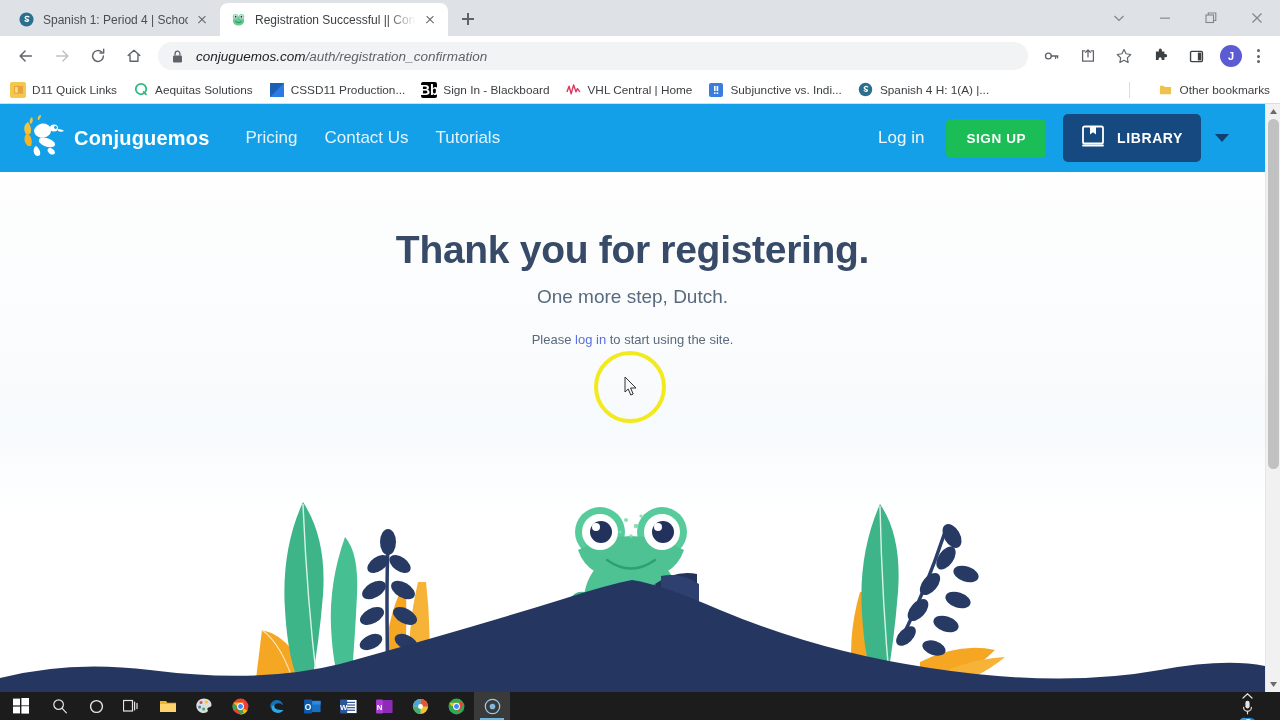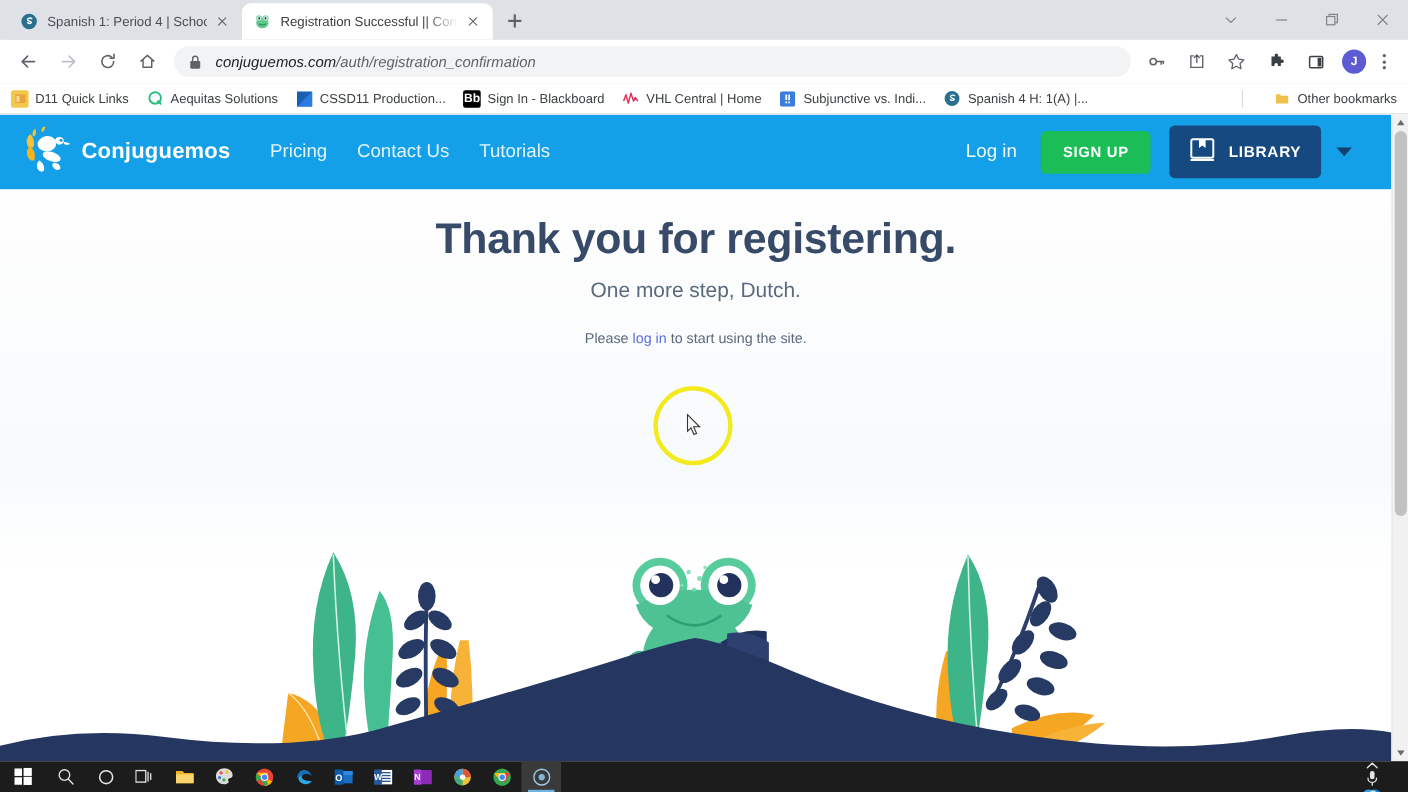--- a/index.html
+++ b/index.html
@@ -64,21 +64,21 @@
   .logo-mark { width:56px; height:52px; }
   .logo-text { font-size:20px; font-weight:bold; color:#fff; letter-spacing:.2px; margin-left:2px; }
   .nav { display:flex; align-items:center; gap:27px; }
   .nav a { font-size:17px; color:rgba(255,255,255,.88); text-decoration:none; }
   .hdr-right { position:absolute; right:36px; display:flex; align-items:center; gap:0; }
   .loginlink { font-size:17px; color:rgba(255,255,255,.92); text-decoration:none; margin-right:22px; }
   .btn-signup { background:#1bbd56; color:#fff; font-size:13.5px; font-weight:bold; letter-spacing:.6px; padding:12px 20px; border-radius:5px; }
   .btn-library { background:#15497f; color:#fff; font-size:14px; font-weight:bold; letter-spacing:.6px; padding:11px 18px; border-radius:5px; display:flex; align-items:center; gap:12px; margin-left:17px; }
   .caret { margin-left:14px; width:0; height:0; border-left:7px solid transparent; border-right:7px solid transparent; border-top:8px solid #0f4070; }
 
-  .content { text-align:center; padding-top:24px; position:relative; z-index:3; }
+  .content { text-align:center; padding-top:56px; position:relative; z-index:3; }
   h1.thanks { font-size:39px; font-weight:bold; color:#374a68; letter-spacing:-.3px; }
   .sub1 { font-size:19px; color:#5a6a7e; margin-top:14px; }
   .sub2 { font-size:13px; color:#5a6a7e; margin-top:24px; }
   .sub2 a { color:#5b6fe0; text-decoration:none; }
 
   .art { position:absolute; left:0; bottom:0; width:1265px; height:200px; z-index:2; }
 
   .cursor-ring { position:absolute; left:594px; top:247px; width:72px; height:72px; border:4px solid #f2ea1d; border-radius:50%; z-index:6; }
   .cursor { position:absolute; left:624px; top:272px; z-index:7; }
 
@@ -249,21 +249,21 @@
     <div class="bm">
       <span class="bm-ico">
         <svg width="14" height="14" viewBox="0 0 14 14">
             <rect width="14" height="14" fill="#1a5fb4"></rect>
             <path d="M0 14L14 0v14z" fill="#2c7be5"></path>
           </svg>
       </span>
       <span class="bm-label">CSSD11 Production...</span>
     </div>
     <div class="bm">
-      <span class="bm-ico" style="background:#000;font-size:11px;">Bb</span>
+      <span class="bm-ico" style="background:#000;font-size:14px;">Bb</span>
       <span class="bm-label">Sign In - Blackboard</span>
     </div>
     <div class="bm">
       <span class="bm-ico">
         <svg width="15" height="14" viewBox="0 0 16 14">
             <path d="M1 9l2.3-6 2.2 8 2.6-9.5L10.6 9l1.6-3.5 2.6 3.5" stroke="#d93a5e" stroke-width="1.5" fill="none" stroke-linejoin="round"></path>
           </svg>
       </span>
       <span class="bm-label">VHL Central | Home</span>
     </div>

